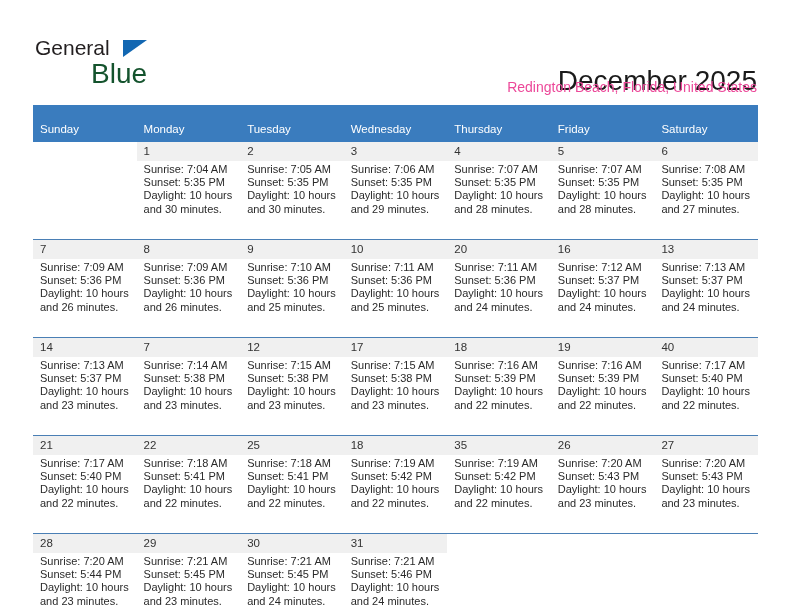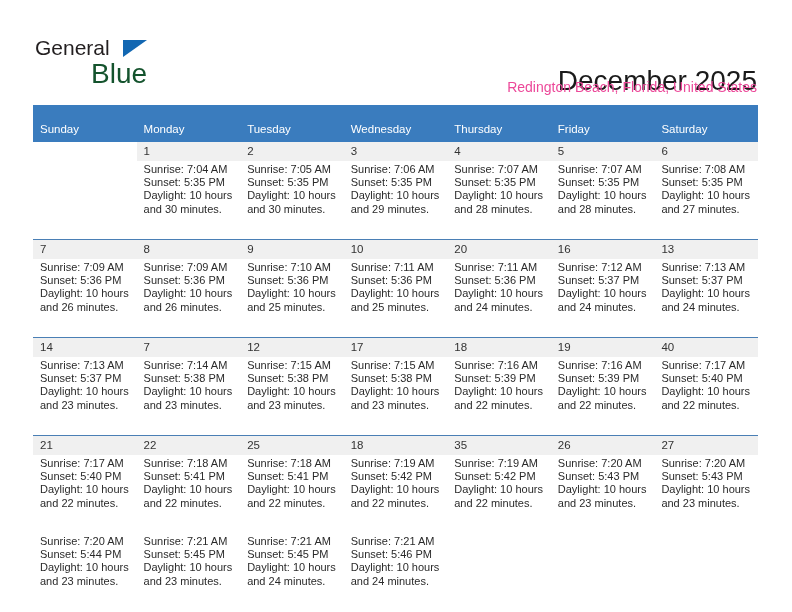--- a/index.html
+++ b/index.html
@@ -369,20 +369,29 @@
             <span class="cell-line">Daylight: 10 hours</span>
             <span class="cell-line">and 23 minutes.</span>
           </td>
           <td>
             <span class="cell-line">Sunrise: 7:20 AM</span>
             <span class="cell-line">Sunset: 5:43 PM</span>
             <span class="cell-line">Daylight: 10 hours</span>
             <span class="cell-line">and 23 minutes.</span>
           </td>
         </tr>
+        <tr class="date-row">
+          <td>28</td>
+          <td>29</td>
+          <td>30</td>
+          <td>31</td>
+          <td class="empty-cell"></td>
+          <td class="empty-cell"></td>
+          <td class="empty-cell"></td>
+        </tr>
         <tr class="info-row">
           <td>
             <span class="cell-line">Sunrise: 7:20 AM</span>
             <span class="cell-line">Sunset: 5:44 PM</span>
             <span class="cell-line">Daylight: 10 hours</span>
             <span class="cell-line">and 23 minutes.</span>
           </td>
           <td>
             <span class="cell-line">Sunrise: 7:21 AM</span>
             <span class="cell-line">Sunset: 5:45 PM</span>

